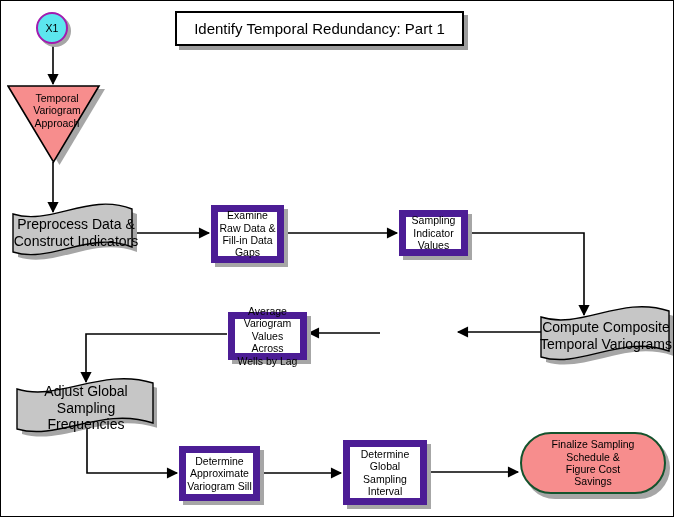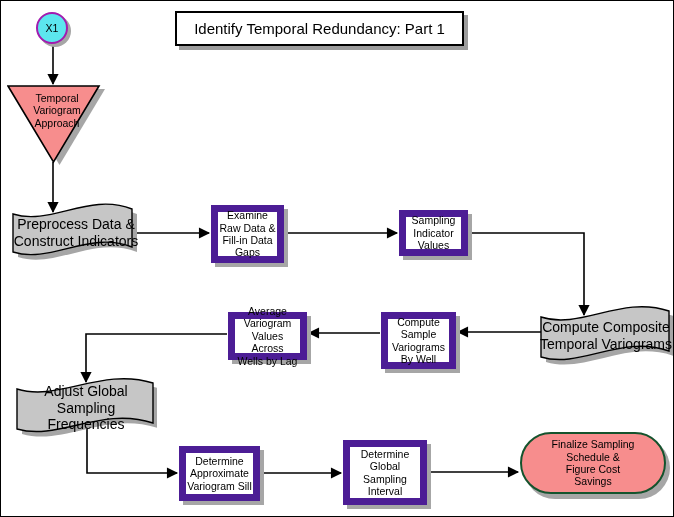--- a/index.html
+++ b/index.html
@@ -122,26 +122,20 @@
 
   <div class="node" id="composite">
     <svg width="134" height="74">
       <path d="M 7,21 C 47,34 87,-1 135,15 L 135,55 C 87,38 47,73 7,61 Z" fill="#a6a6a6" stroke="none"></path>
       <path d="M 2,16 C 42,29 82,-6 130,10 L 130,50 C 82,33 42,68 2,56 Z" fill="#c6c6c6" stroke="#000" stroke-width="1.4"></path>
     </svg>
     <div class="label">Compute Composite
 Temporal Variograms</div>
   </div>
 
-  <div class="node process" id="sample">
-    <div class="label">Compute
-Sample
-Variograms
-By Well</div>
-  </div>
 
   <div class="node process" id="average">
     <div class="label">Average
 Variogram
 Values Across
 Wells by Lag</div>
   </div>
 
   <div class="node" id="adjust">
     <svg width="142" height="74">

